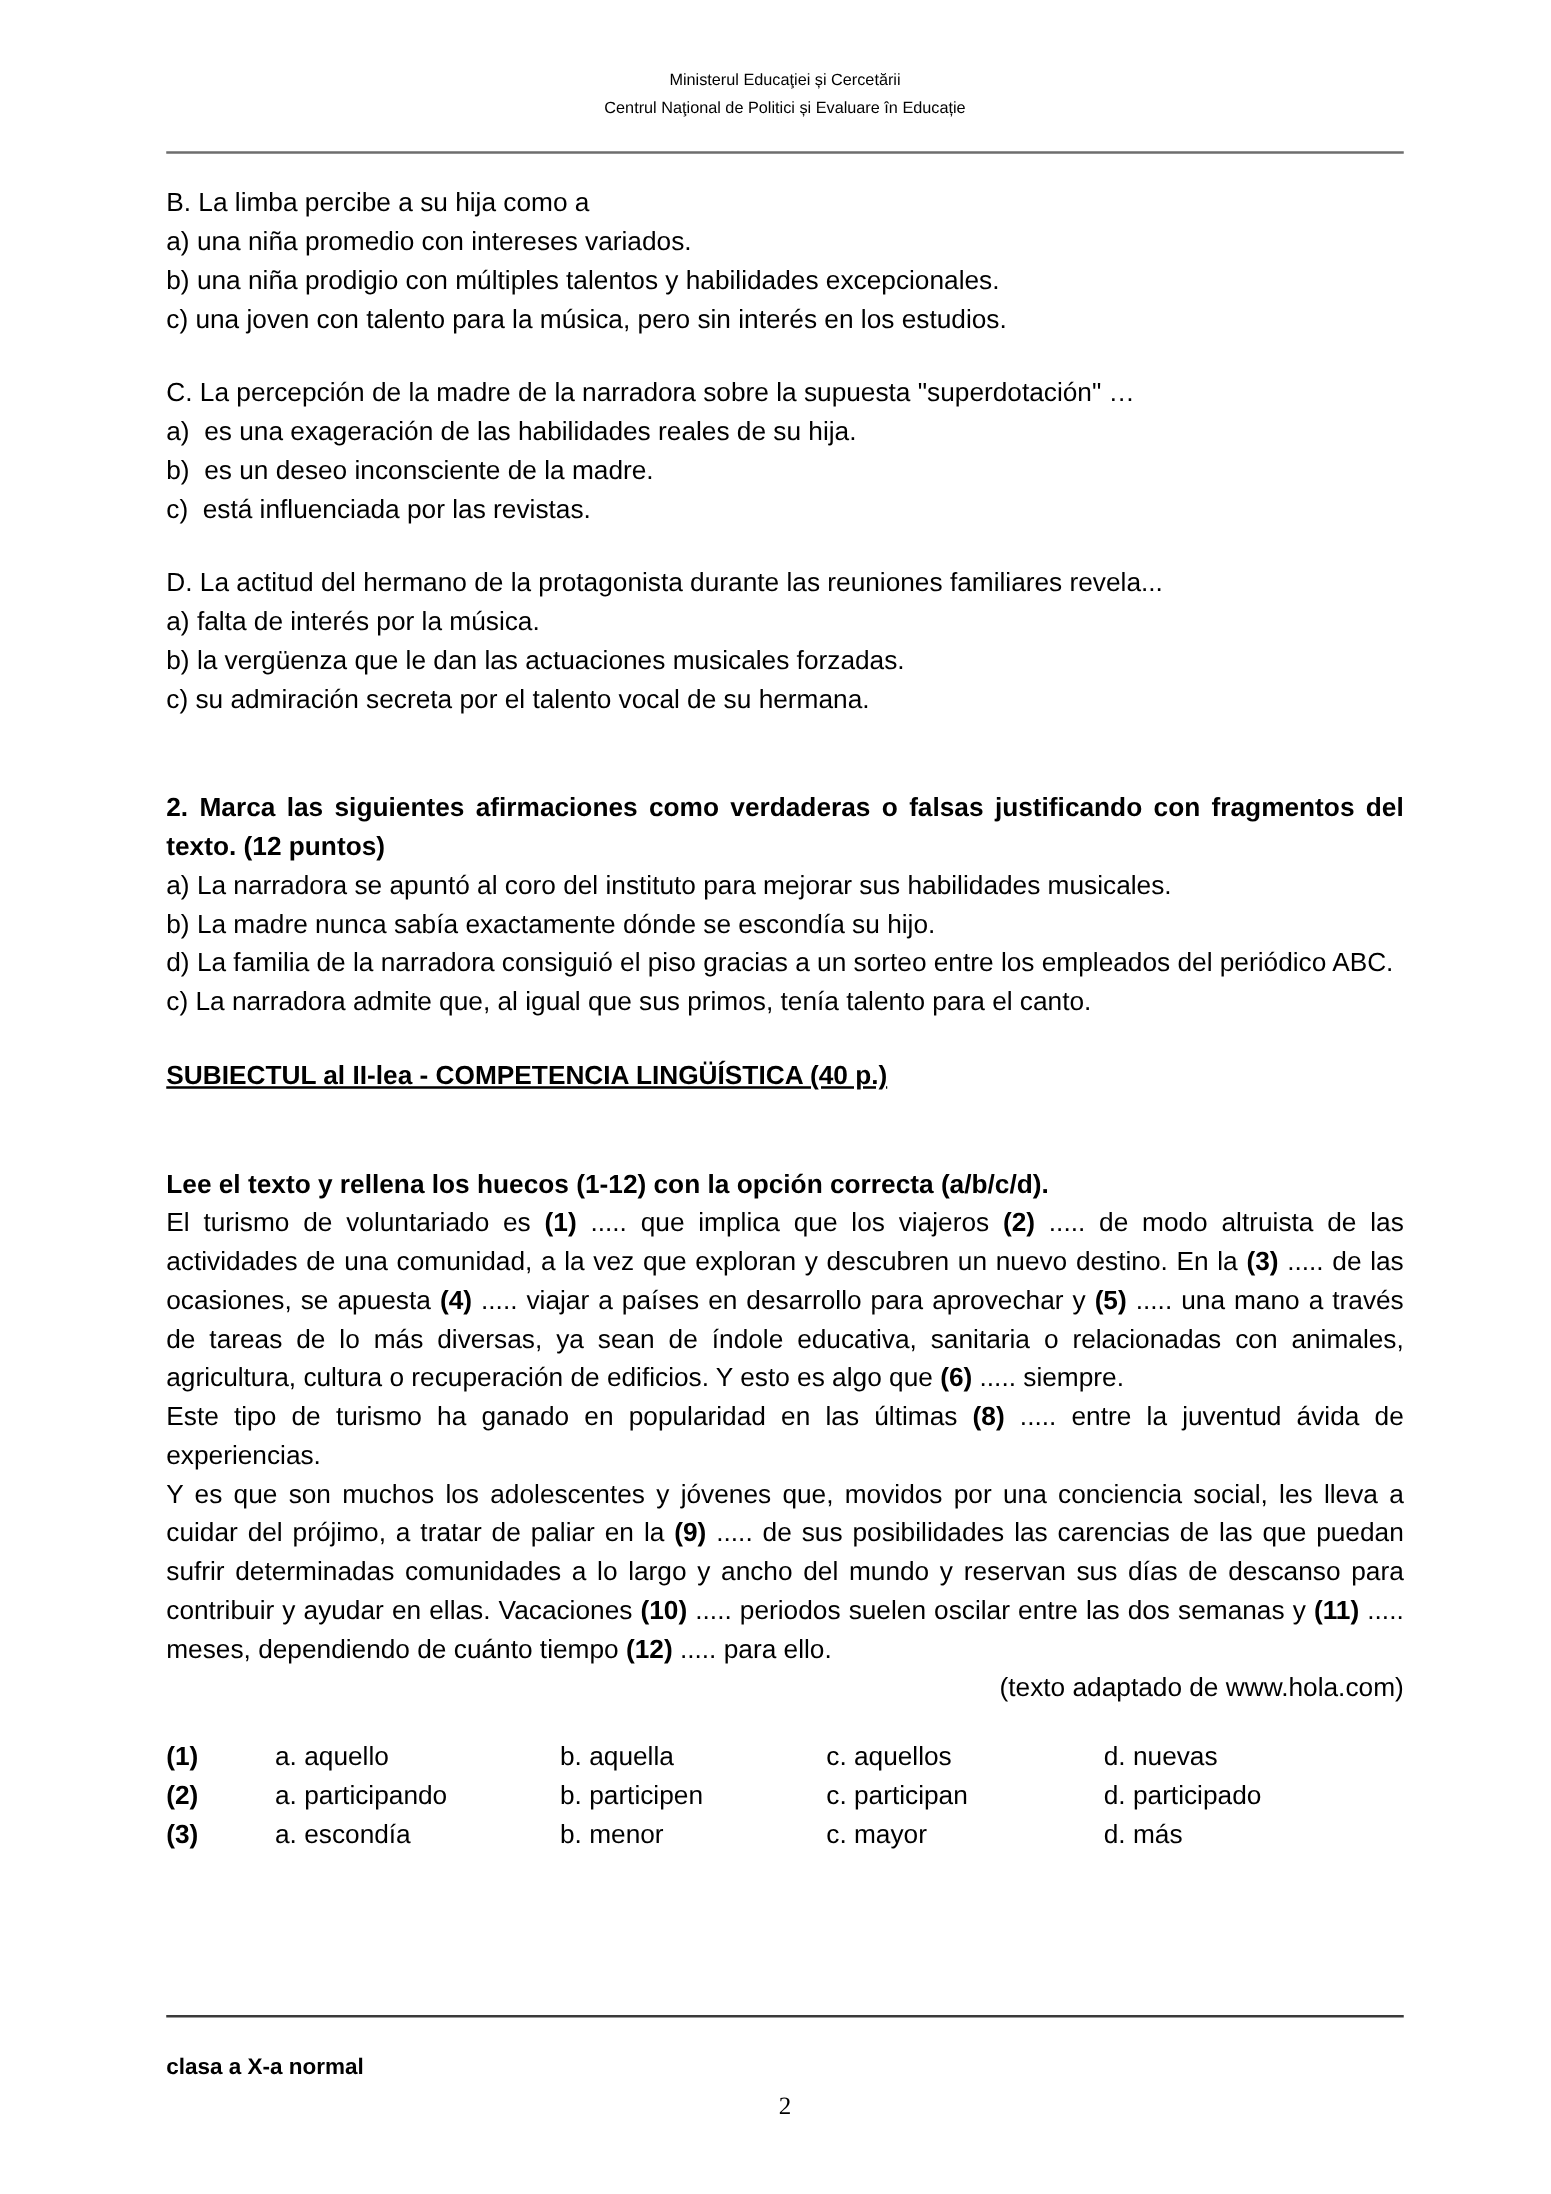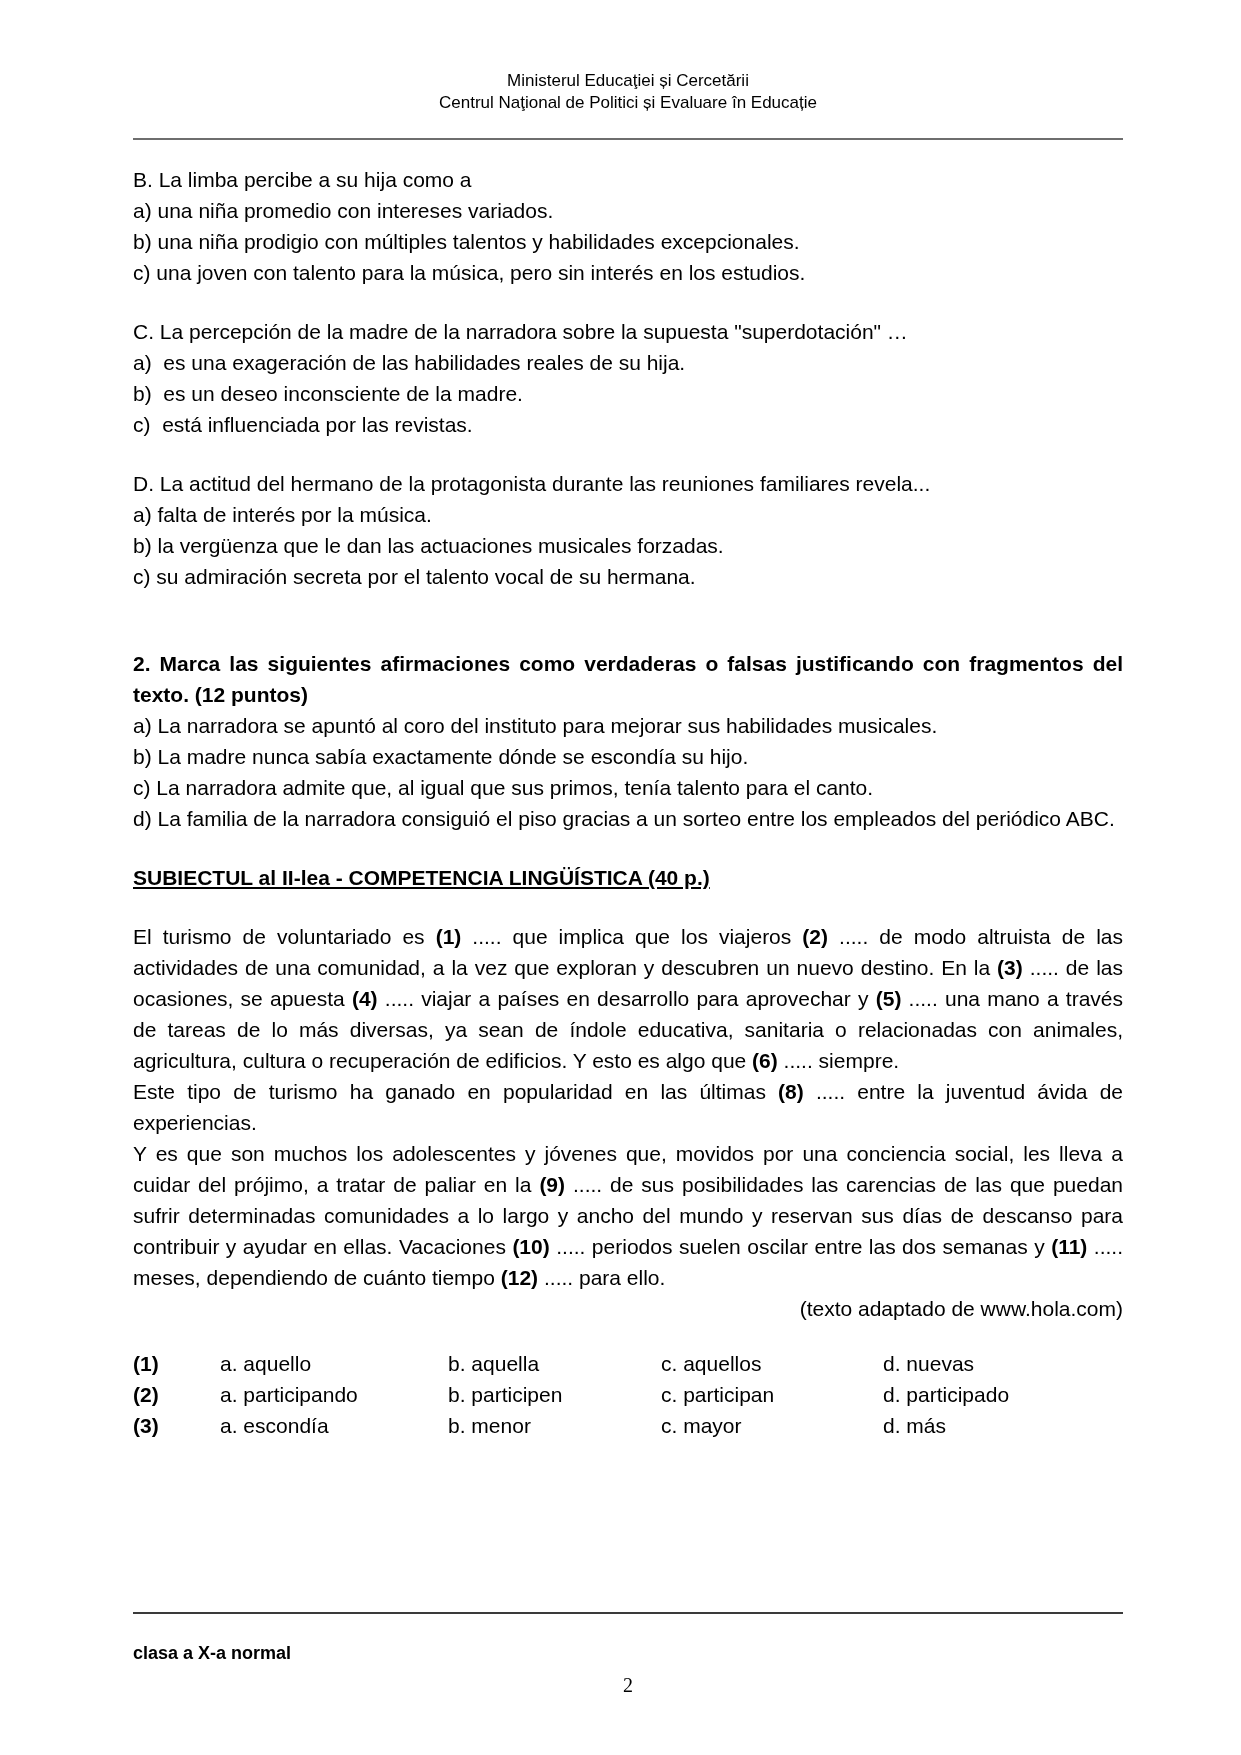--- a/index.html
+++ b/index.html
@@ -18,23 +18,23 @@
   .page {
     position: absolute;
     inset: 0;
   }
   .content {
     padding-left: 133px;
     padding-right: 118px;
   }
   
   .doc-header {
-    padding-top: 70px;
+    padding-top: 53px;
     text-align: center;
-    font-size: 17px;
+    font-size: 13px;
     line-height: 22px;
   }
   .header-rule {
     margin-top: 24px;
     height: 0;
     border: none;
     border-top: 2px solid #6e6e6e;
   }
   
   .main {
@@ -129,31 +129,32 @@
         <div class="tline">b) la vergüenza que le dan las actuaciones musicales forzadas.</div>
         <div class="tline">c) su admiración secreta por el talento vocal de su hermana.</div>
       </div>
 
       <div class="spacer"></div>
 
       <div>
         <div class="tline bold justify">2. Marca las siguientes afirmaciones como verdaderas o falsas justificando con fragmentos del texto. (12 puntos)</div>
         <div class="tline">a) La narradora se apuntó al coro del instituto para mejorar sus habilidades musicales.</div>
         <div class="tline">b) La madre nunca sabía exactamente dónde se escondía su hijo.</div>
+        <div class="tline justify">d) La familia de la narradora consiguió el piso gracias a un sorteo entre los empleados del periódico ABC.</div>
         <div class="tline">c) La narradora admite que, al igual que sus primos, tenía talento para el canto.</div>
-        <div class="tline justify">d) La familia de la narradora consiguió el piso gracias a un sorteo entre los empleados del periódico ABC.</div>
       </div>
 
       <div class="spacer"></div>
 
       <div class="tline section-title-underlined">SUBIECTUL al II-lea - COMPETENCIA LINGÜÍSTICA (40 p.)</div>
 
       <div class="spacer"></div>
 
       <div>
+        <div class="tline bold">Lee el texto y rellena los huecos (1-12) con la opción correcta (a/b/c/d).</div>
         <div class="tline justify">El turismo de voluntariado es <b>(1)</b> ..... que implica que los viajeros <b>(2)</b> ..... de modo altruista de las actividades de una comunidad, a la vez que exploran y descubren un nuevo destino. En la <b>(3)</b> ..... de las ocasiones, se apuesta <b>(4)</b> ..... viajar a países en desarrollo para aprovechar y <b>(5)</b> ..... una mano a través de tareas de lo más diversas, ya sean de índole educativa, sanitaria o relacionadas con animales, agricultura, cultura o recuperación de edificios. Y esto es algo que <b>(6)</b> ..... siempre.</div>
         <div class="tline justify">Este tipo de turismo ha ganado en popularidad en las últimas <b>(8)</b> ..... entre la juventud ávida de experiencias.</div>
         <div class="tline justify">Y es que son muchos los adolescentes y jóvenes que, movidos por una conciencia social, les lleva a cuidar del prójimo, a tratar de paliar en la <b>(9)</b> ..... de sus posibilidades las carencias de las que puedan sufrir determinadas comunidades a lo largo y ancho del mundo y reservan sus días de descanso para contribuir y ayudar en ellas. Vacaciones <b>(10)</b> ..... periodos suelen oscilar entre las dos semanas y <b>(11)</b> ..... meses, dependiendo de cuánto tiempo <b>(12)</b> ..... para ello.</div>
         <div class="tline source-line">(texto adaptado de www.hola.com)</div>
       </div>
 
       <div class="small-spacer"></div>
 
       <div>
         <div class="gap-row">

